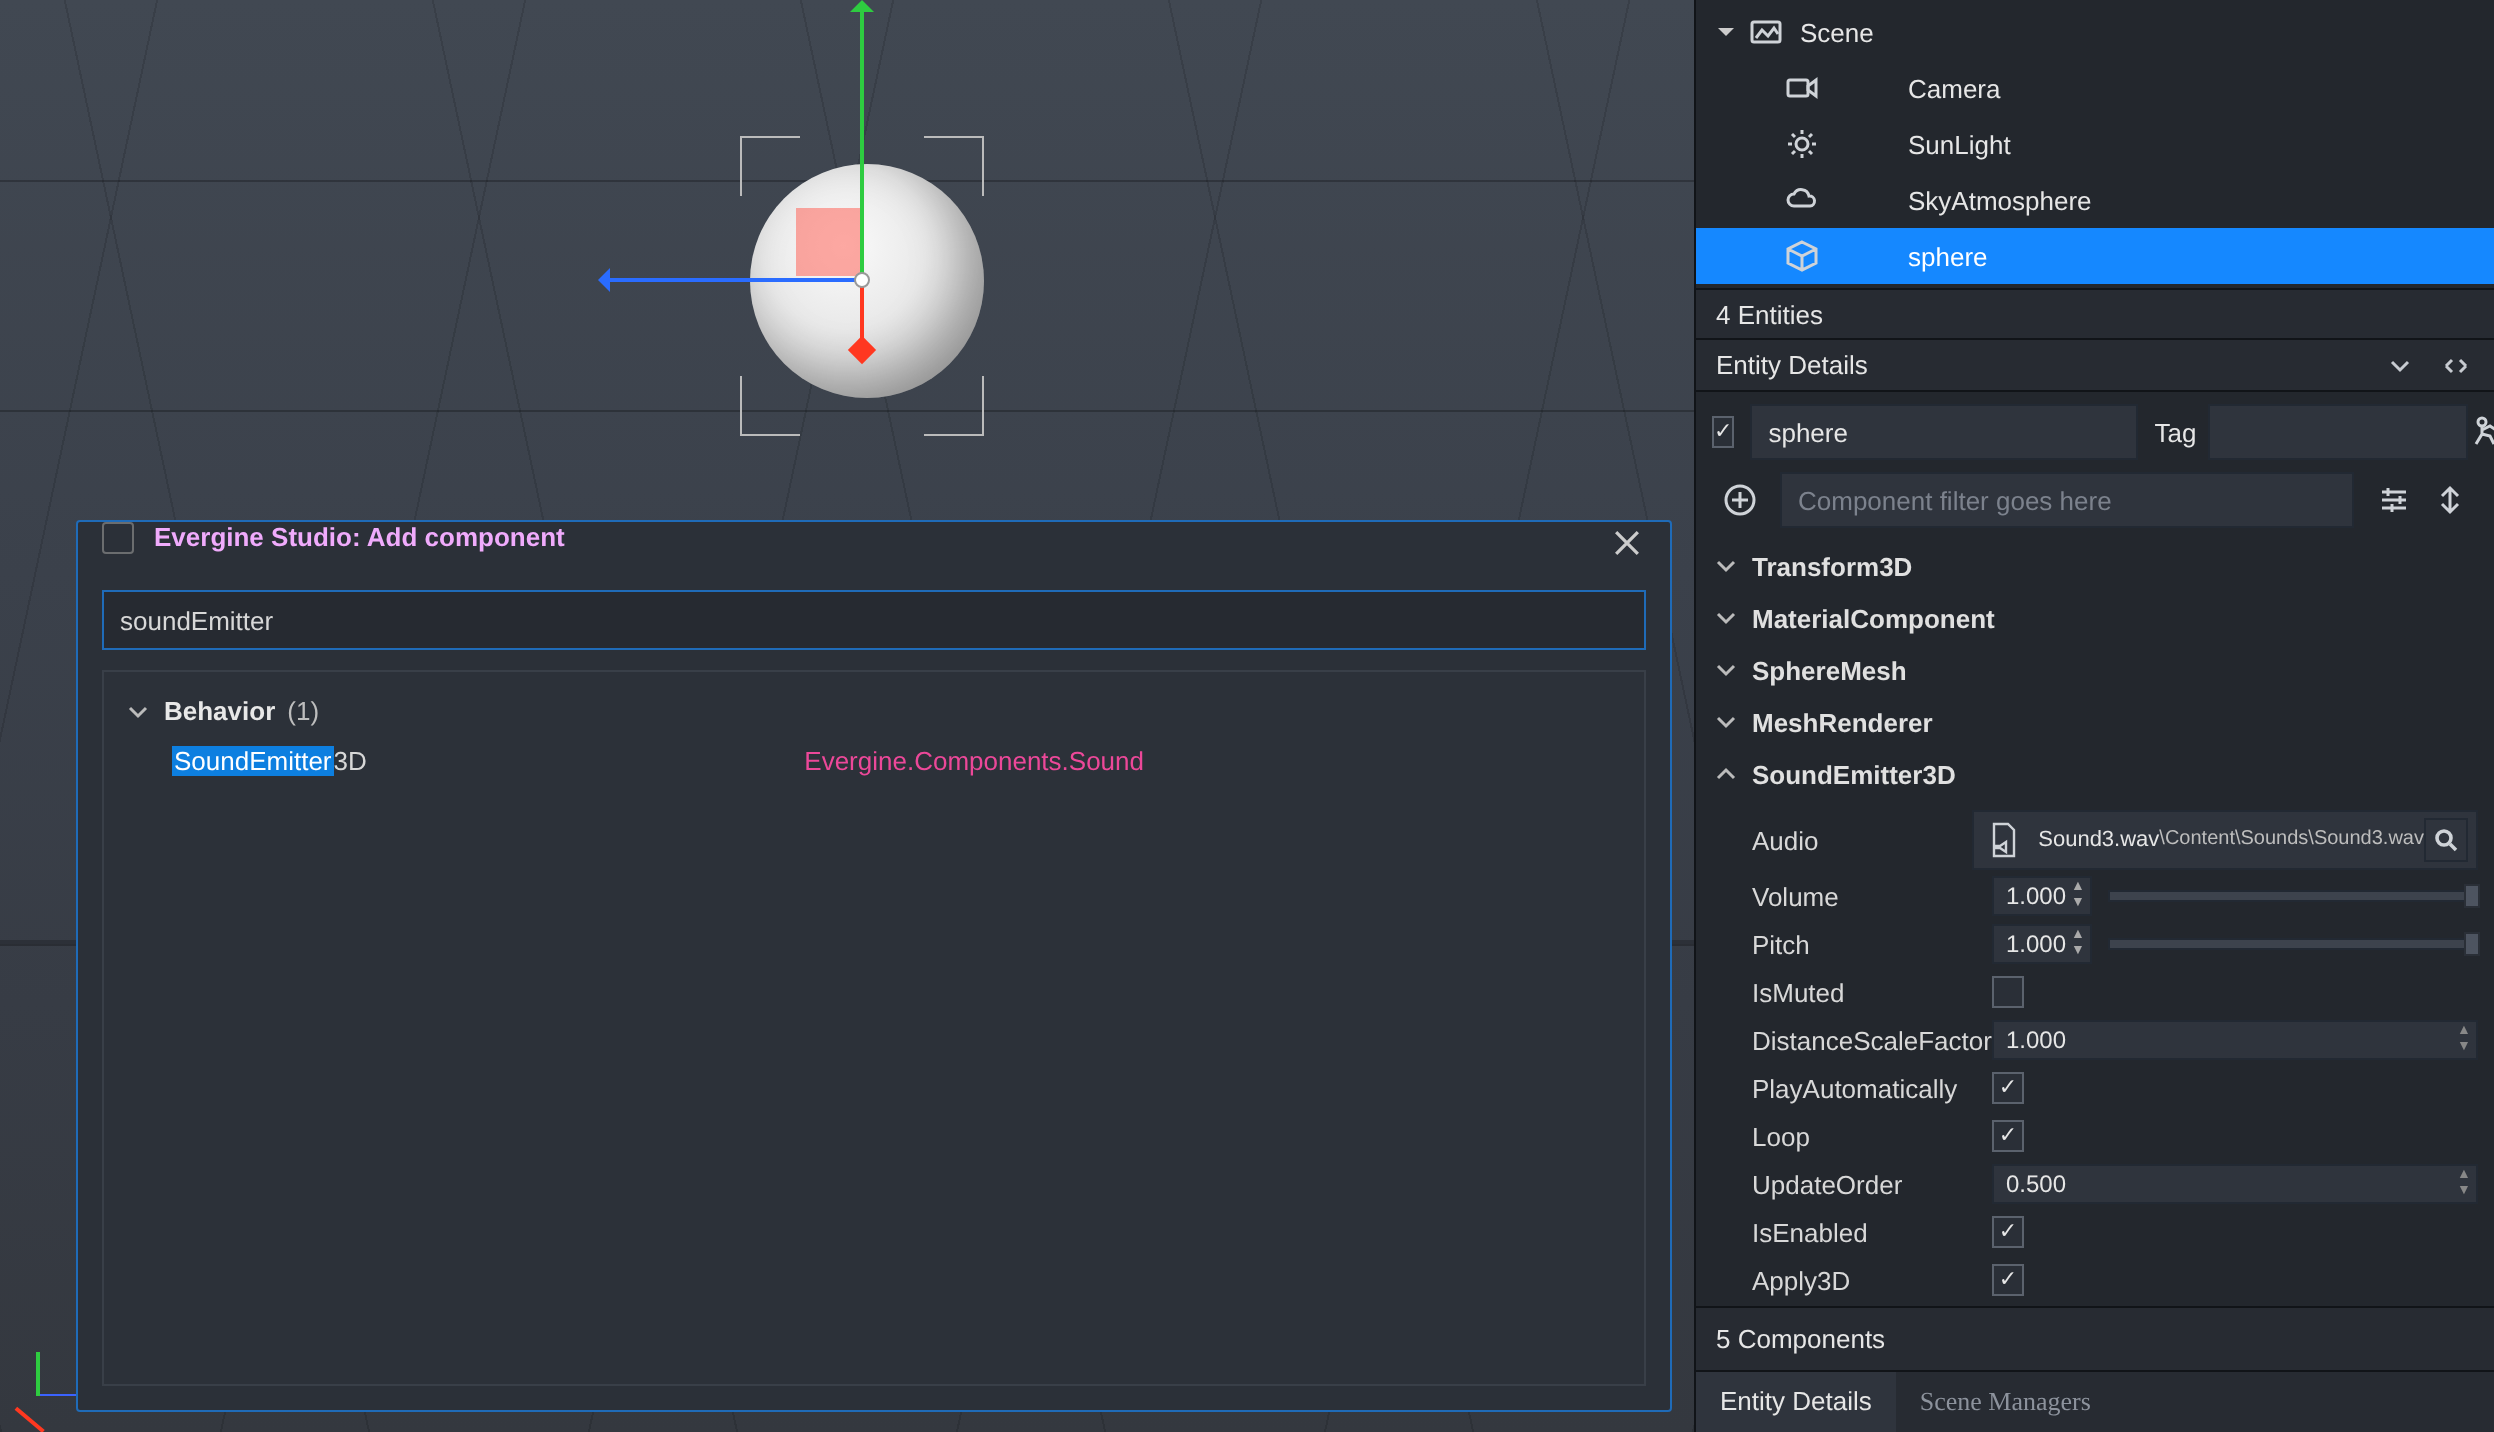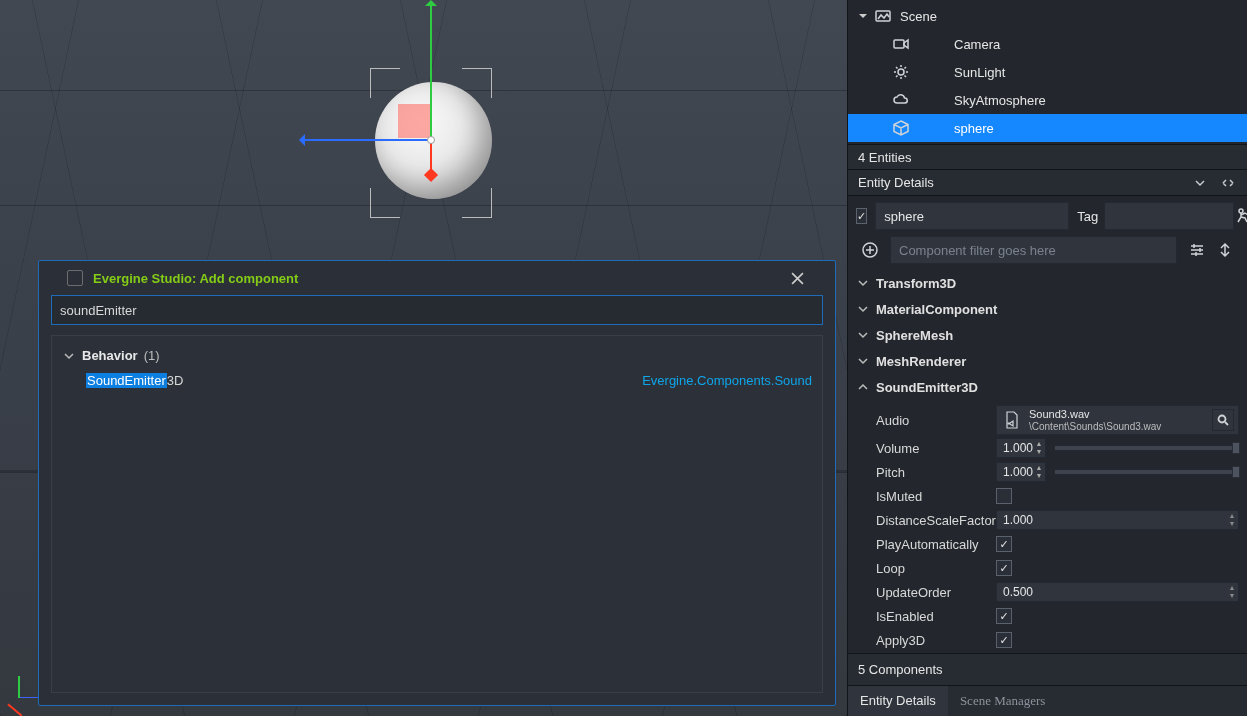--- a/index.html
+++ b/index.html
@@ -48,34 +48,34 @@
   .cg-x{position:absolute;left:18px;bottom:18px;width:22px;height:1.5px;background:#3b63ff;}
   .cg-y{position:absolute;left:18px;bottom:18px;width:1.5px;height:22px;background:#2ecc40;transform-origin:bottom;transform:translateY(-0px);}
   .cg-z{position:absolute;left:6px;bottom:6px;width:18px;height:1.5px;background:#ff3820;transform:rotate(40deg);}
 
   
   .modal {
     position:absolute; left:38px; top:260px; width:798px; height:446px;
     background:#2b3038; border:1px solid #1f6bb8; border-radius:2px;
     display:flex; flex-direction:column;
   }
-  .modal-titlebar{height:34px;display:flex;align-items:center;padding:0 28px;color:#84cc16;font-weight:600;}
+  .modal-titlebar{height:34px;display:flex;padding:0 12px;color:#f0abfc;font-weight:600;}
   .modal-titlebar .logo{width:16px;height:16px;margin-right:10px;border:1px solid #888;border-radius:2px;opacity:.7;}
   .modal-close{margin-left:auto;width:20px;height:20px;display:flex;align-items:center;justify-content:center;color:#ccc;cursor:pointer;}
   .modal-close svg{width:13px;height:13px;}
   .modal-body{flex:1;padding:0 12px 12px;display:flex;flex-direction:column;}
   .search-box{height:30px;border:1px solid #1f6bb8;background:#262a31;color:#d8d8d8;padding:0 8px;outline:none;font-size:13px;}
   .result-area{flex:1;margin-top:10px;border:1px solid #393f48;background:#2c3139;padding:8px 10px;overflow:auto;}
   .group-row{display:flex;align-items:flex-end;font-weight:700;color:#e8e8e8;padding:4px 0;}
   .chev{width:14px;height:14px;margin-right:6px;display:inline-flex;align-items:center;justify-content:center;}
   .chev svg{width:10px;height:10px;fill:#bbb;}
   .group-count{margin-left:6px;color:#bdbdbd;font-weight:400;}
   .result-row{display:flex;padding:6px 0 6px 24px;color:#d8d8d8;}
   .result-row .hl{background:#0d7fe0;color:#fff;padding:0 1px;}
-  .result-row .ns{margin-left:auto;color:#0ea5e9;}
+  .result-row .ns{margin-left:auto;margin-right:240px;color:#ec4899;}
 
   
   .right {
     width:400px; height:716px; background:#23272d; display:flex; flex-direction:column;
     border-left:1px solid #111418;
   }
   .hierarchy{padding:2px 0;}
   .h-row{display:flex;align-items:center;height:28px;padding-left:8px;cursor:pointer;}
   .h-row.selected{background:#1588ff;color:#fff;}
   .h-row .tw{width:14px;display:inline-flex;justify-content:center;margin-right:4px;}
@@ -112,21 +112,21 @@
   .numfield .spin span{flex:1;font-size:7px;line-height:1;color:#aaa;text-align:center;}
   .wide-num{position:relative;flex:1;height:20px;background:#2f343d;border:1px solid #222933;padding:0 16px 0 6px;font-size:12px;display:flex;align-items:center;}
   .wide-num .spin{position:absolute;right:1px;top:1px;bottom:1px;width:10px;display:flex;flex-direction:column;}
   .wide-num .spin span{flex:1;font-size:7px;line-height:1;color:#888;text-align:center;}
   .slider{flex:1;height:6px;margin-left:8px;background:#3d434d;border:1px solid #222933;position:relative;}
   .slider .thumb{position:absolute;right:-2px;top:-4px;width:8px;height:12px;background:#4d5460;border:1px solid #2a2f37;}
 
   .audio-box{flex:1;height:30px;background:#2f343d;border:1px solid #222933;display:flex;align-items:center;padding:0 4px;}
   .audio-ico{width:22px;height:22px;margin-right:6px;display:flex;align-items:center;justify-content:center;}
   .audio-ico svg{width:18px;height:18px;stroke:#cfd3d8;fill:none;stroke-width:1.2;}
-  .audio-txt{display:flex;flex-direction:column;line-height:1.1;font-size:11px;}
+  .audio-txt{display:flex;line-height:1.1;font-size:11px;}
   .audio-txt .pth{font-size:10px;color:#bdbdbd;}
   .audio-search{width:22px;height:22px;margin-left:auto;border:1px solid #222933;display:flex;align-items:center;justify-content:center;cursor:pointer;}
   .audio-search svg{width:12px;height:12px;stroke:#cfd3d8;fill:none;stroke-width:1.8;}
 
   .bottom-bar{border-top:1px solid #111418;background:#272b32;}
   .comp-count{padding:8px 10px;}
   .tabs{display:flex;border-top:1px solid #111418;}
   .tab{padding:7px 12px;color:#e6e6e6;cursor:pointer;}
   .tab.inactive{color:#8c929c;font-family:Liberation Serif, serif;}
   .tab.active{background:#2f343d;}

